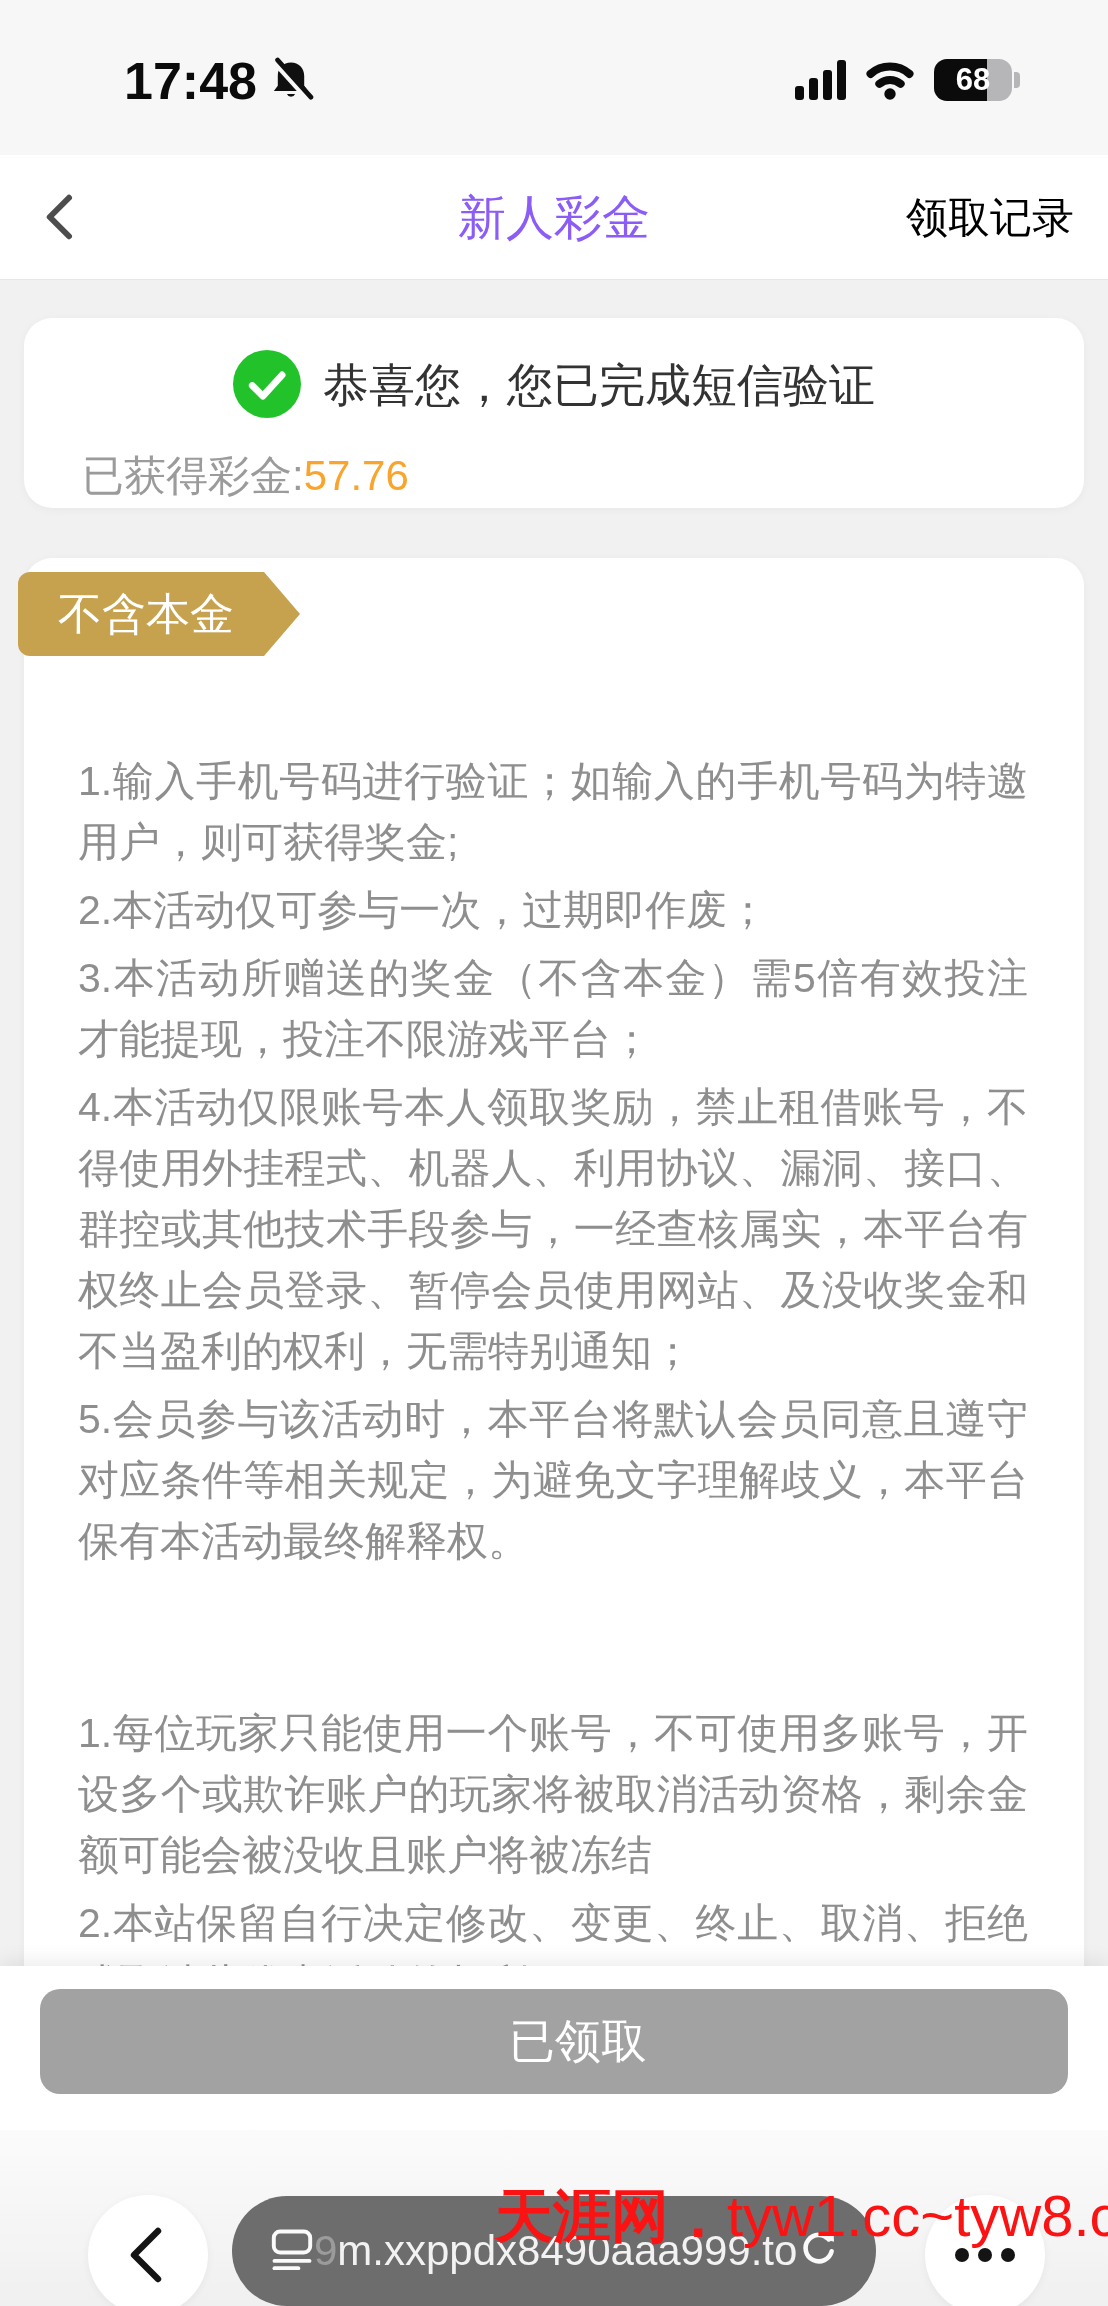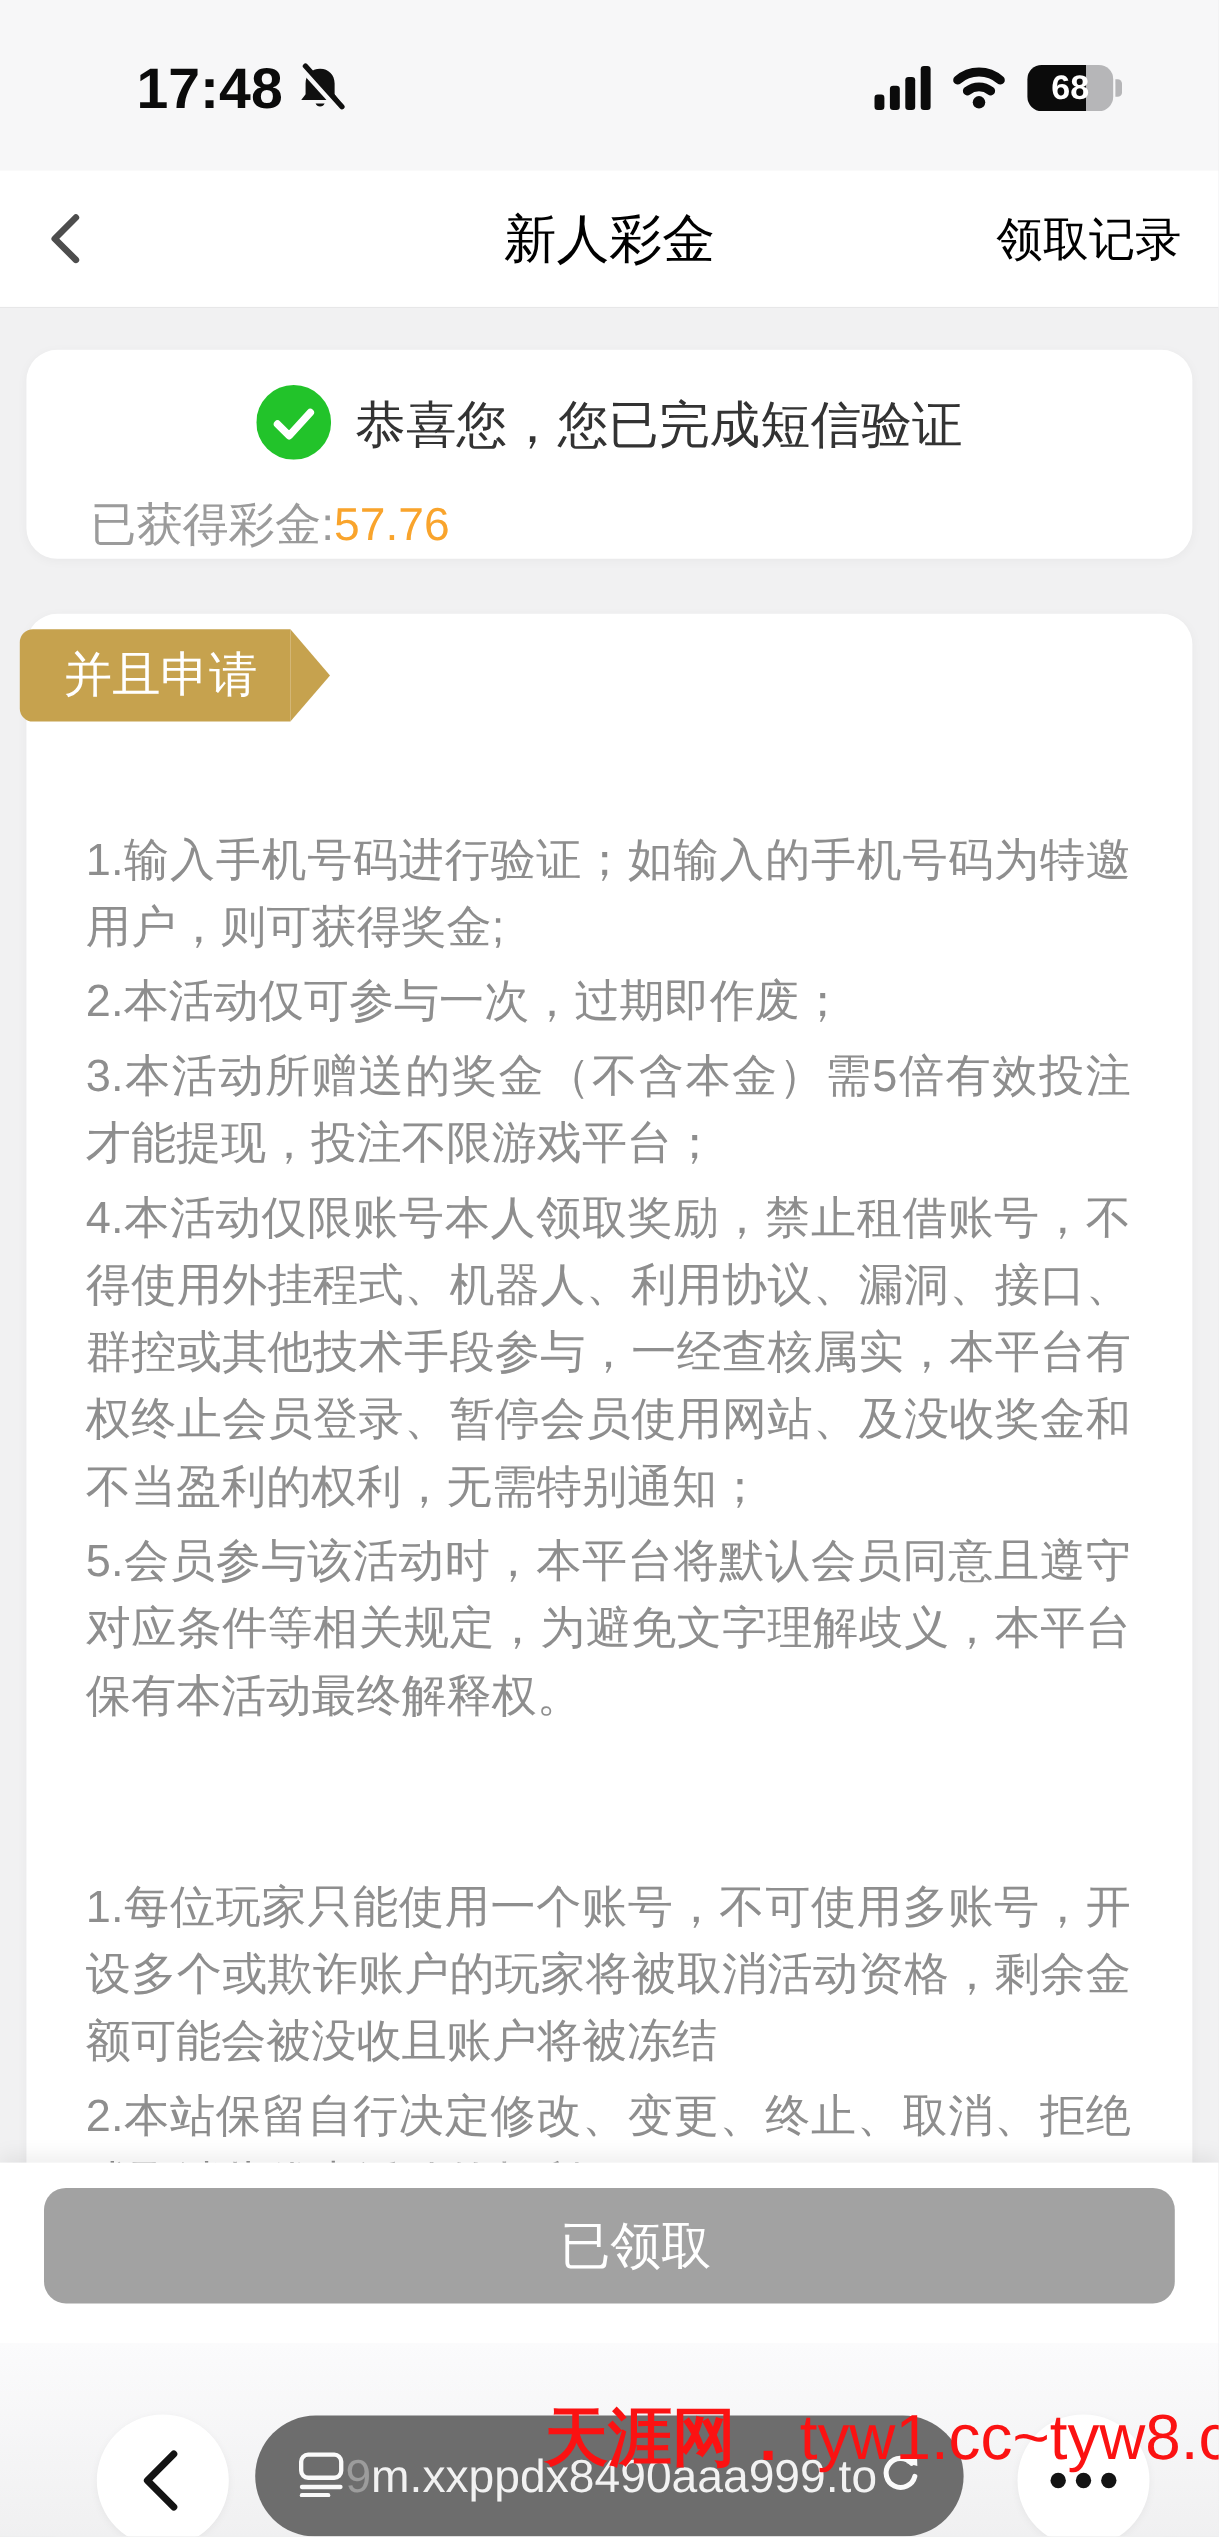--- a/index.html
+++ b/index.html
@@ -34,21 +34,21 @@
 
   
   .nav-bar {
     position:absolute; top:155px; left:0; width:1108px; height:125px;
     background:#ffffff; border-bottom:1px solid #e7e7e8;
   }
   .nav-back { position:absolute; left:34px; top:34px; width:56px; height:56px; cursor:pointer; }
   .nav-title {
     position:absolute; left:0; right:0; top:0; height:125px;
     display:flex; align-items:center; justify-content:center;
-    font-size:48px; color:#000000; font-weight:500;
+    font-size:48px; color:#8b5cf6; font-weight:500;
   }
   .nav-link {
     position:absolute; right:34px; top:0; height:125px; display:flex; align-items:center;
     font-size:42px; cursor:pointer;
   }
 
   
   .card { position:absolute; left:24px; width:1060px; background:#fff; border-radius:28px;
           box-shadow:0 2px 10px rgba(0,0,0,0.04); }
   .card1 { top:318px; height:190px; }
@@ -187,21 +187,21 @@
       </span>
       <span class="result-msg">恭喜您，您已完成短信验证</span>
     </div>
     <div class="bonus-row">
       <span class="bonus-label">已获得彩金:</span>
       <span class="bonus-value">57.76</span>
     </div>
   </div>
 
   <div class="card card2">
-    <div class="ribbon ribbon-activity">并且申请</div>
+    <div class="ribbon ribbon-activity">不含本金</div>
     <div class="rules rules-activity">
       <p>1.输入手机号码进行验证；如输入的手机号码为特邀用户，则可获得奖金;</p>
       <p>2.本活动仅可参与一次，过期即作废；</p>
       <p>3.本活动所赠送的奖金（不含本金）需5倍有效投注才能提现，投注不限游戏平台；</p>
       <p>4.本活动仅限账号本人领取奖励，禁止租借账号，不得使用外挂程式、机器人、利用协议、漏洞、接口、群控或其他技术手段参与，一经查核属实，本平台有权终止会员登录、暂停会员使用网站、及没收奖金和不当盈利的权利，无需特别通知；</p>
       <p>5.会员参与该活动时，本平台将默认会员同意且遵守对应条件等相关规定，为避免文字理解歧义，本平台保有本活动最终解释权。</p>
     </div>
     <div class="rules rules-terms">
       <p>1.每位玩家只能使用一个账号，不可使用多账号，开设多个或欺诈账户的玩家将被取消活动资格，剩余金额可能会被没收且账户将被冻结</p>
       <p>2.本站保留自行决定修改、变更、终止、取消、拒绝或取消此优惠活动的权利</p>

